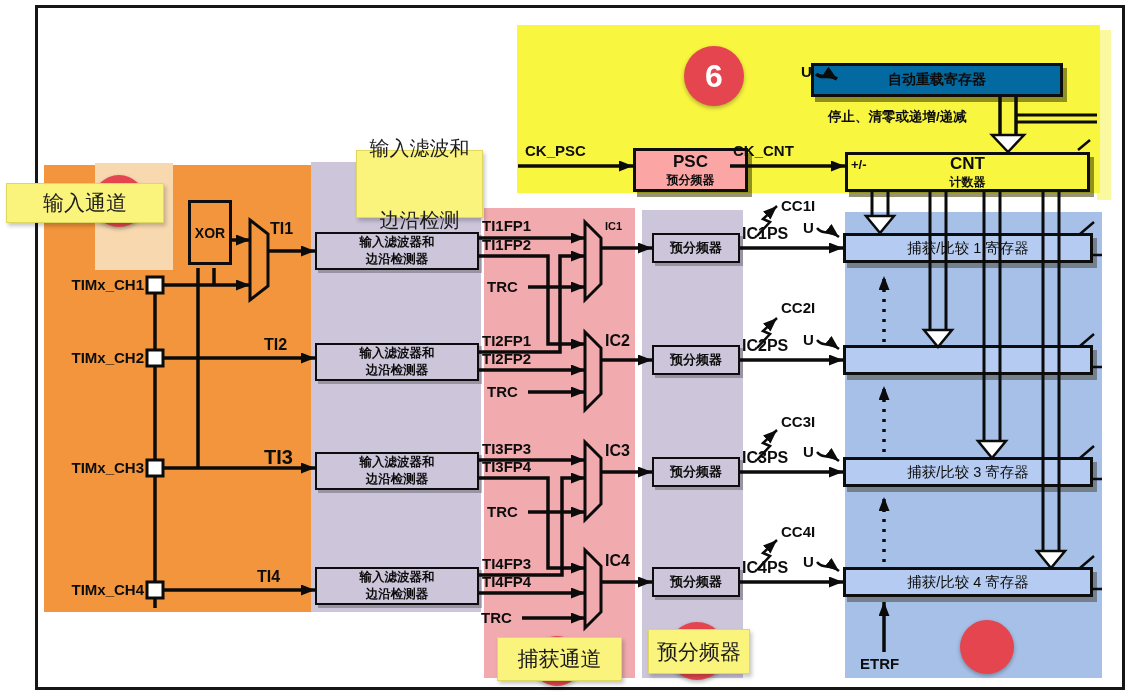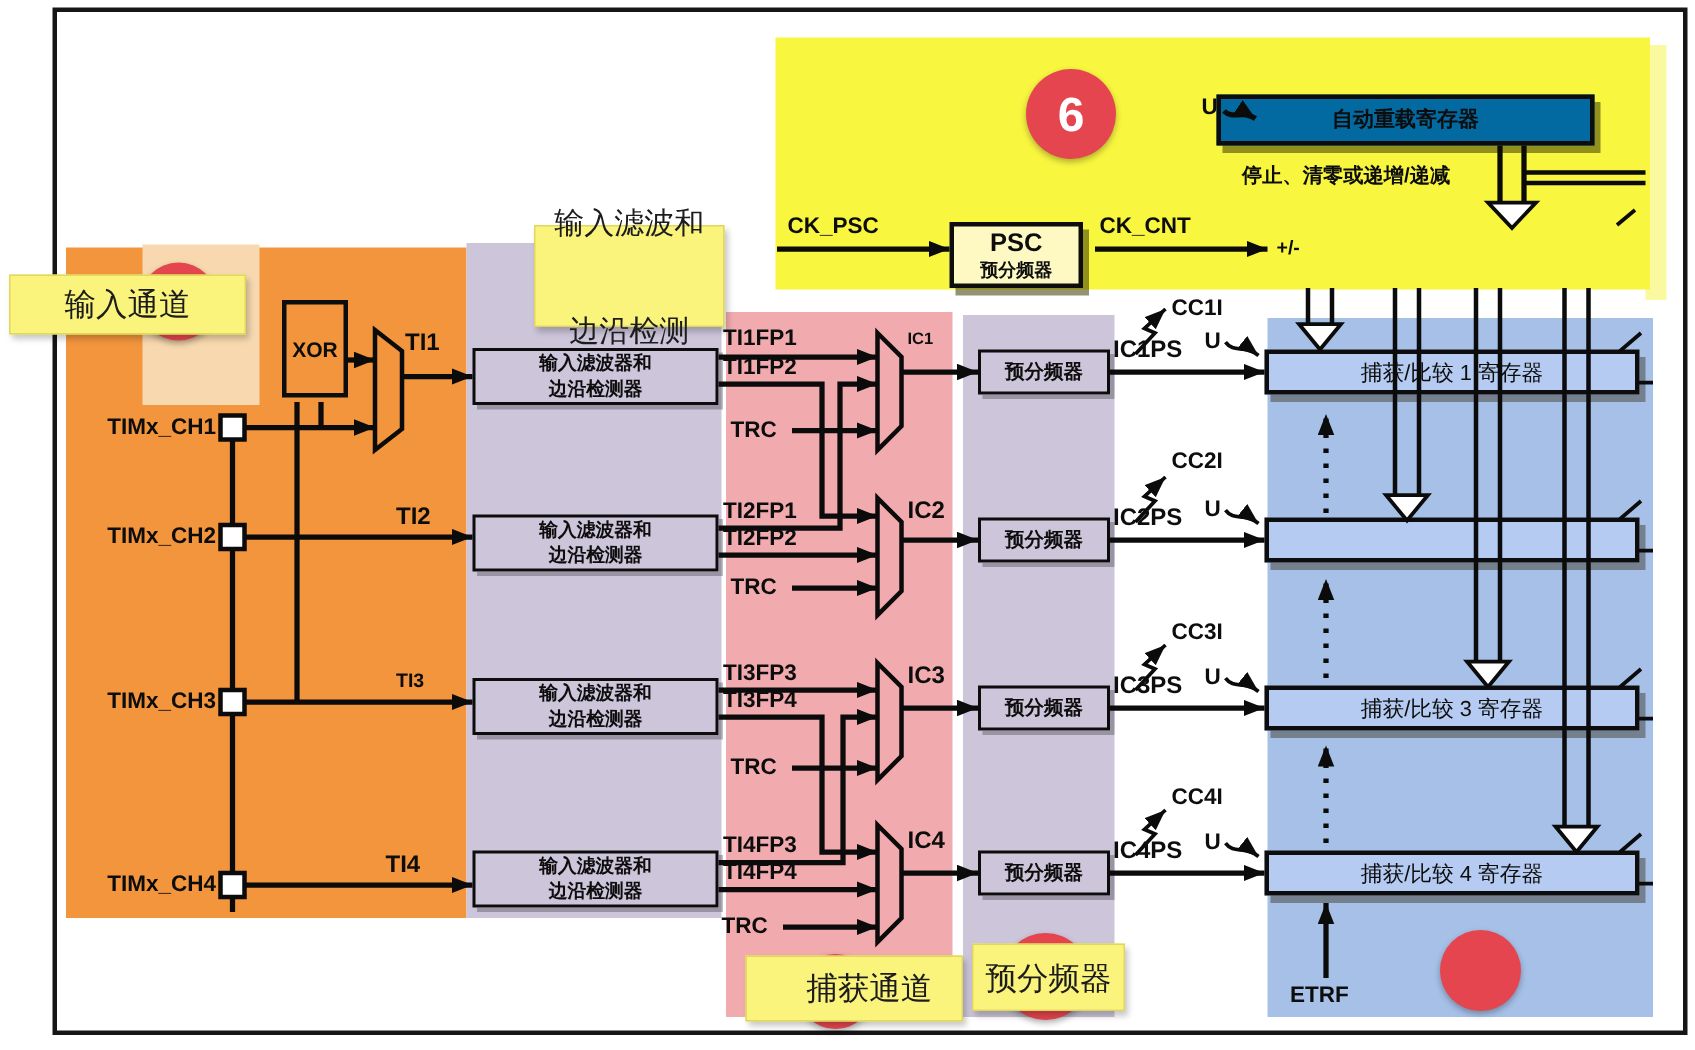--- a/index.html
+++ b/index.html
@@ -40,23 +40,27 @@
   <div class="abs z1" style="left:845px;top:212px;width:257px;height:466px;background:#A6C0E7;"></div>
 
   <div class="regbox" style="left:843px;top:233px;width:250px;height:30px;"></div>
   <div class="regbox" style="left:843px;top:345px;width:250px;height:30px;"></div>
   <div class="regbox" style="left:843px;top:457px;width:250px;height:30px;"></div>
   <div class="regbox" style="left:843px;top:567px;width:250px;height:30px;"></div>
 
   <div class="bx z2" style="left:811px;top:63px;width:252px;height:34px;background:#0369a1;font-size:14px;box-shadow:4px 5px 0 rgba(60,60,0,0.55);">
     <span>自动重载寄存器</span>
   </div>
-  <div class="bx z2" style="left:633px;top:148px;width:89px;height:44px;background:#fef9c3;box-shadow:4px 5px 0 rgba(60,60,0,0.55);justify-content:flex-end;">
+  <div class="bx z2" style="left:633px;top:148px;width:115px;height:44px;background:#fca5a5;box-shadow:4px 5px 0 rgba(60,60,0,0.55);justify-content:flex-end;">
     <span style="font-size:17px;">PSC</span>
     <span style="font-size:12px;">预分频器</span>
+  </div>
+  <div class="bx z2" style="left:845px;top:152px;width:245px;height:40px;background:#F9F640;box-shadow:4px 5px 0 rgba(60,60,0,0.55);">
+    <span style="font-size:17px;">CNT</span>
+    <span style="font-size:12px;">计数器</span>
   </div>
   <div class="lbl z5" style="left:851px;top:158px;font-size:13px;">+/-</div>
 
   <div class="bx z2" style="left:188px;top:200px;width:44px;height:65px;background:transparent;font-size:14px;">
     <span>XOR</span>
   </div>
 
   <div class="bx z2" style="left:315px;top:232px;width:164px;height:38px;background:transparent;border-width:2.5px;font-size:12.5px;box-shadow:3px 3px 0 rgba(0,0,0,0.25);">
     <span>输入滤波器和</span>
       <span>边沿检测器</span>
@@ -195,21 +199,21 @@
   <div class="lbl z5" style="left:733px;top:143px;font-size:15px;">CK_CNT</div>
   <div class="lbl z5" style="left:801px;top:64px;font-size:15px;">U</div>
   <div class="lbl z5" style="left:828px;top:110px;font-size:13.5px;">停止、清零或递增/递减</div>
 
   <div class="lbl z5" style="left:52px;top:277px;width:92px;text-align:right;font-size:15px;">TIMx_CH1</div>
   <div class="lbl z5" style="left:52px;top:350px;width:92px;text-align:right;font-size:15px;">TIMx_CH2</div>
   <div class="lbl z5" style="left:52px;top:460px;width:92px;text-align:right;font-size:15px;">TIMx_CH3</div>
   <div class="lbl z5" style="left:52px;top:582px;width:92px;text-align:right;font-size:15px;">TIMx_CH4</div>
   <div class="lbl z5" style="left:270px;top:221px;font-size:16px;">TI1</div>
   <div class="lbl z5" style="left:264px;top:337px;font-size:16px;">TI2</div>
-  <div class="lbl z5" style="left:264px;top:447px;font-size:13px;">TI3</div>
+  <div class="lbl z5" style="left:264px;top:447px;font-size:20px;">TI3</div>
   <div class="lbl z5" style="left:257px;top:569px;font-size:16px;">TI4</div>
 
   <div class="lbl z5" style="left:482px;top:218px;font-size:15px;">TI1FP1</div>
   <div class="lbl z5" style="left:482px;top:237px;font-size:15px;">TI1FP2</div>
   <div class="lbl z5" style="left:487px;top:279px;font-size:15px;">TRC</div>
   <div class="lbl z5" style="left:605px;top:221px;font-size:11px;">IC1</div>
 
   <div class="lbl z5" style="left:482px;top:333px;font-size:15px;">TI2FP1</div>
   <div class="lbl z5" style="left:482px;top:351px;font-size:15px;">TI2FP2</div>
   <div class="lbl z5" style="left:487px;top:384px;font-size:15px;">TRC</div>
@@ -248,20 +252,20 @@
   <div class="circle" style="left:668px;top:622px;width:58px;height:58px;"></div>
   <div class="circle" style="left:960px;top:620px;width:54px;height:54px;"></div>
 
   <div class="sticker" style="left:6px;top:183px;width:156px;height:38px;">
     <span>输入通道</span>
   </div>
   <div class="sticker" style="left:356px;top:150px;width:125px;height:66px;font-size:20px;gap:45px;">
     <span>输入滤波和</span>
     <span>边沿检测</span>
   </div>
-  <div class="sticker" style="left:497px;top:637px;width:123px;height:42px;padding-left:20px;">
+  <div class="sticker" style="left:497px;top:637px;width:123px;height:42px;">
     <span>捕获通道</span>
   </div>
   <div class="sticker" style="left:648px;top:629px;width:100px;height:43px;">
     <span>预分频器</span>
   </div>
 
 </div>
 
 </body></html>

